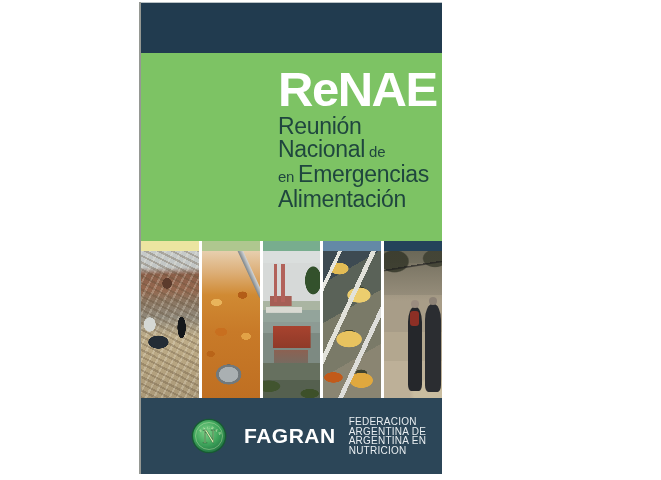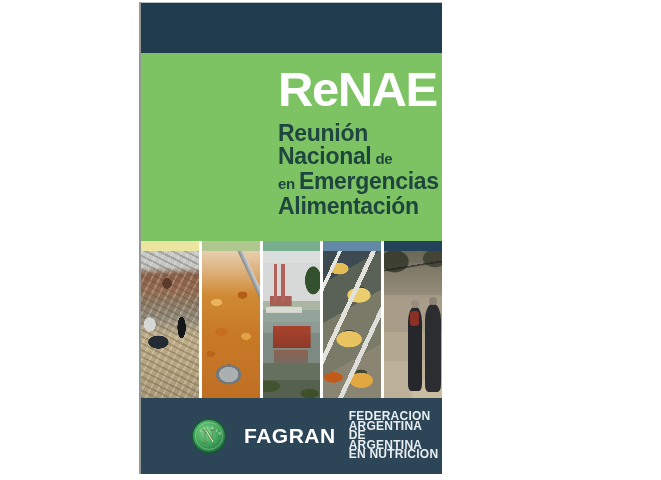--- a/index.html
+++ b/index.html
@@ -13,21 +13,21 @@
     border-top:1px solid #b9c2c6;
     display:flex;flex-direction:column;
   }
   .top-band{height:50px;flex:0 0 auto;}
   .green-panel{height:188px;flex:0 0 auto;position:relative;}
   .title-block{position:absolute;left:137px;top:12px;}
   .event-title{
     margin:0;font-size:49px;font-weight:800;letter-spacing:-1.5px;
     line-height:1.02;color:#ffffff;
   }
-  .subtitle{margin-top:7px;font-weight:700;}
+  .subtitle{font-weight:400;}
   .sub-line{font-size:23px;line-height:23px;letter-spacing:-0.3px;white-space:nowrap;}
   .sub-small-after{font-size:15px;margin-left:4px;}
   .sub-small-before{font-size:15px;margin-right:4px;}
   .photo-strip{
     height:157px;flex:0 0 auto;display:flex;gap:3px;background:#ffffff;
   }
   .photo-col{flex:1 1 0;display:flex;flex-direction:column;min-width:0;}
   .accent-band{height:10px;flex:0 0 auto;}
   .photo{flex:1 1 auto;position:relative;overflow:hidden;}
 
@@ -101,21 +101,21 @@
   .person-right{left:41px;top:53px;width:16px;height:88px;background:#2b2d31;}
   .person-head{position:absolute;width:8px;height:8px;border-radius:50%;}
   .head-left{left:27px;top:49px;background:#9b8d80;}
   .head-right{left:45px;top:46px;background:#8d8276;}
   .red-scarf{position:absolute;left:26px;top:60px;width:9px;height:15px;border-radius:3px;background:#8c2f25;}
 
   
   .footer{flex:1 1 auto;display:flex;align-items:center;padding-left:50px;box-sizing:border-box;}
   .logo-wrap{width:36px;height:36px;flex:0 0 auto;margin-right:17px;}
   .acronym{font-size:21px;font-weight:800;letter-spacing:.5px;color:#ffffff;margin-right:13px;}
-  .org-name{font-size:12px;line-height:9.5px;letter-spacing:.25px;color:#e9eef1;font-weight:700;}
+  .org-name{font-size:10px;line-height:9.5px;letter-spacing:.25px;color:#e9eef1;font-weight:400;}
 </style>
 </head>
 <body>
 
 <div class="stage">
   <div class="card">
 
     <div class="top-band" style="background-color: rgb(33, 59, 79);"></div>
 
     <div class="green-panel" style="background-color: rgb(125, 195, 100);">

